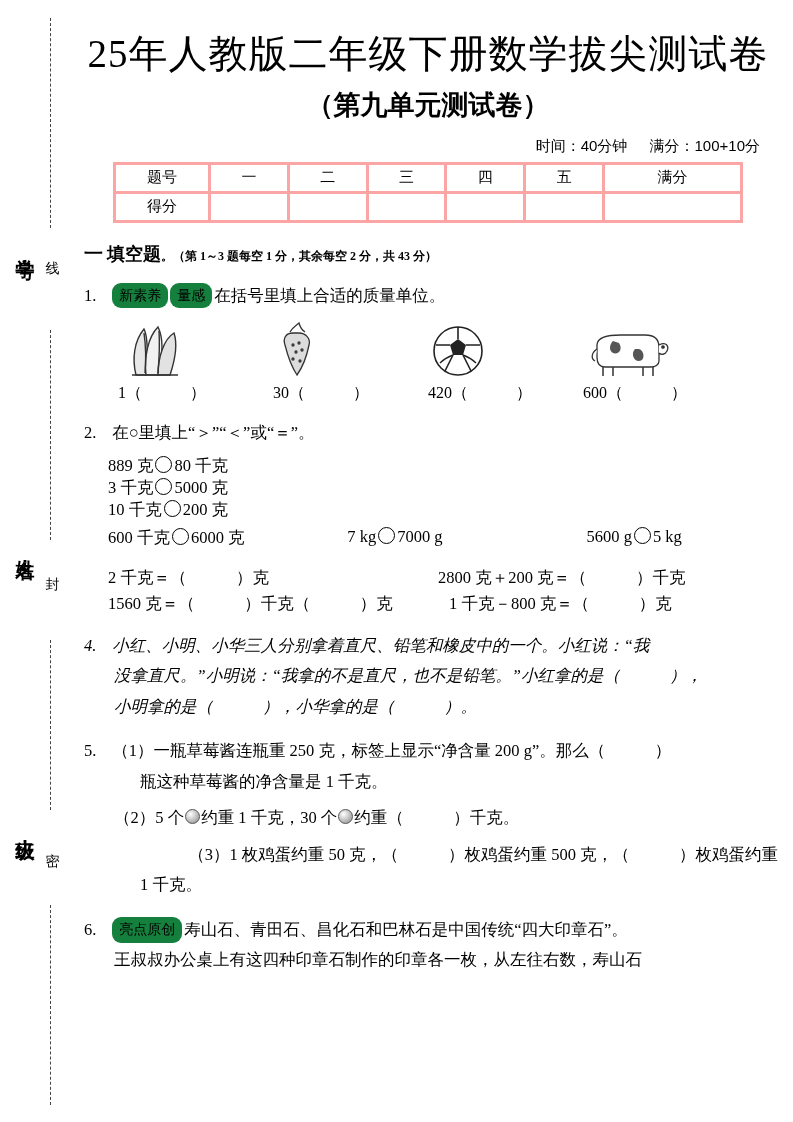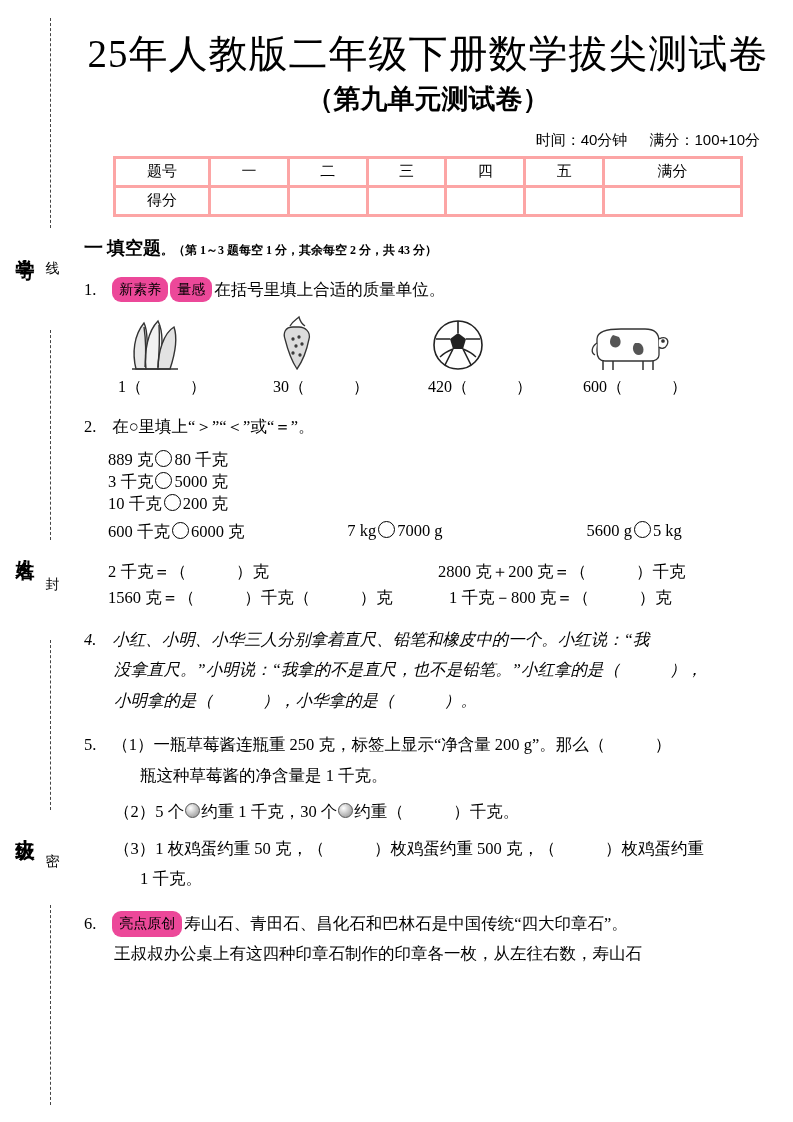--- a/index.html
+++ b/index.html
@@ -49,21 +49,21 @@
     font-weight:normal;
     font-size:39px;
     letter-spacing:1px;
     margin-top:30px;
     line-height:1.25;
   }
   .title2{
     text-align:center;
     font-weight:bold;
     font-size:27px;
-    margin-top:4px;
+    margin-top:10px;
     line-height:1.25;
   }
   .meta{
     text-align:right;
     font-size:15px;
     margin-top:14px;
     padding-right:18px;
     font-family:"Liberation Sans","DejaVu Sans",sans-serif;
   }
   .meta span{margin-left:18px;}
@@ -101,21 +101,21 @@
   .q .idx{
     display:inline-block;
     width:24px;
     font-family:"Liberation Serif",serif;
   }
   .q .body{display:inline;}
   .indent{margin-left:30px;}
 
   .tagbox{
     display:inline-block;
-    background:#ec4899;
+    background:#15803d;
     border-radius:9px;
     padding:0 7px;
     font-size:14px;
     font-family:"Liberation Sans","DejaVu Sans",sans-serif;
     margin-right:2px;
     vertical-align:1px;
   }
 
   .pics{
     display:flex;
@@ -328,21 +328,21 @@
       <div class="indent">小明拿的是（　　　），小华拿的是（　　　）。</div>
     </div>
 
     <div class="q" style="margin-top:14px;">
       <span class="idx">5.</span>
       <span class="body">（1）一瓶草莓酱连瓶重 250 克，标签上显示“净含量 200 g”。那么（　　　）</span>
       <div class="indent" style="margin-left:56px;">瓶这种草莓酱的净含量是 1 千克。</div>
       <div class="indent" style="margin-top:6px;">
         <span>（2）5 个</span><span class="gdot"></span><span>约重 1 千克，30 个</span><span class="gdot"></span><span>约重（　　　）千克。</span>
       </div>
-      <div class="indent" style="margin-top:6px;">（3）1 枚鸡蛋约重 50 克，（　　　）枚鸡蛋约重 500 克，（　　　）枚鸡蛋约重</div>
+      <div class="indent" style="margin-top:6px;text-align:right;">（3）1 枚鸡蛋约重 50 克，（　　　）枚鸡蛋约重 500 克，（　　　）枚鸡蛋约重</div>
       <div class="indent" style="margin-left:56px;">1 千克。</div>
     </div>
 
     <div class="q" style="margin-top:14px;">
       <span class="idx">6.</span>
       <span class="tagbox">亮点原创</span><span class="body">寿山石、青田石、昌化石和巴林石是中国传统“四大印章石”。</span>
       <div class="indent">王叔叔办公桌上有这四种印章石制作的印章各一枚，从左往右数，寿山石</div>
     </div>
 
   </div>

